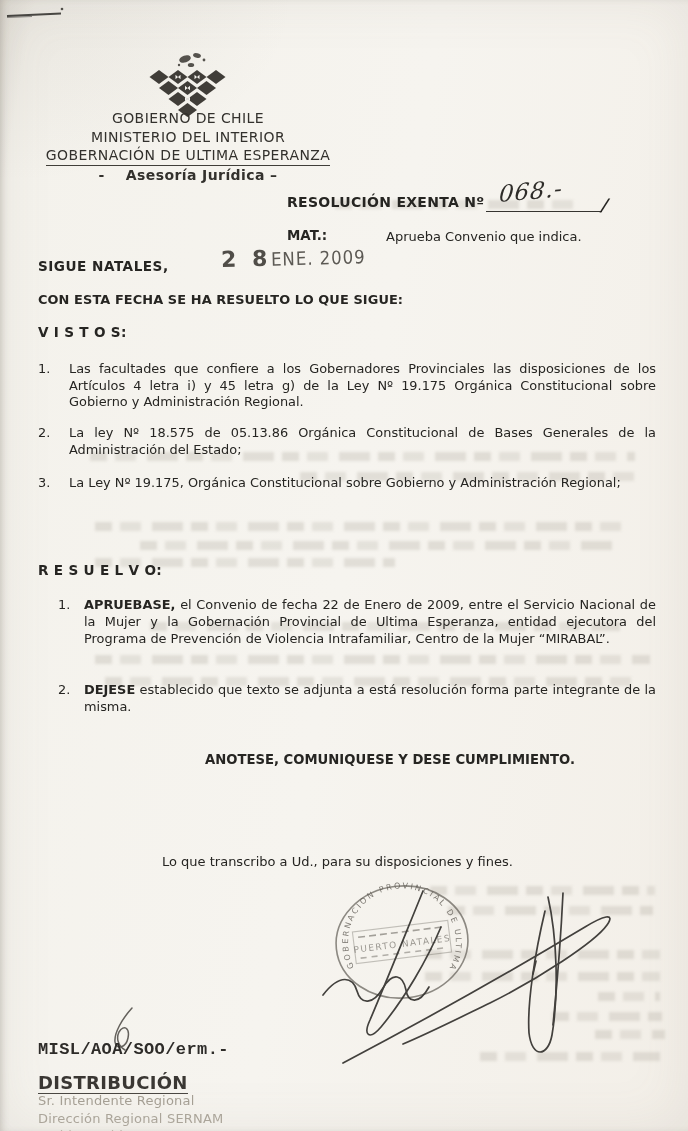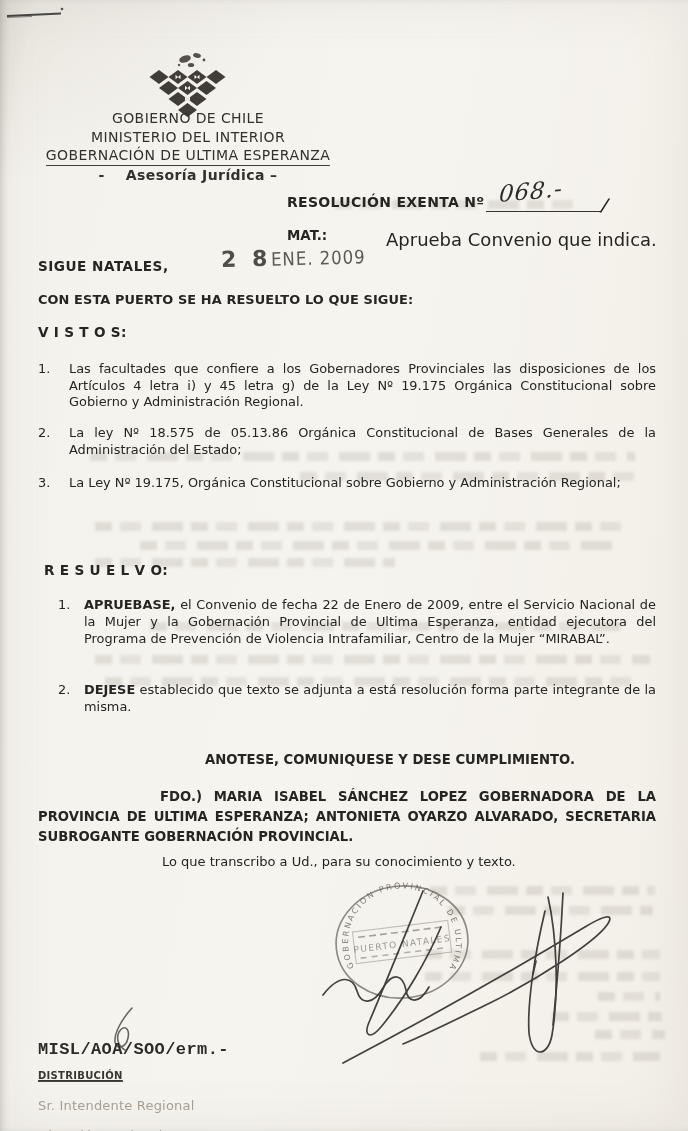--- a/index.html
+++ b/index.html
@@ -21,21 +21,21 @@
   .letterhead{left:12px;top:109px;width:352px;text-align:center;font-size:14px;line-height:18.5px;color:#33312d;letter-spacing:.4px;}
   .lh-underline{display:inline-block;border-bottom:1.6px solid #403e39;padding-bottom:0px;}
   .lh-bold{font-weight:bold;white-space:pre;}
   
   .res-label{left:287px;top:194px;font-weight:bold;font-size:14px;letter-spacing:.3px;}
   .res-underline{left:486px;top:190px;width:116px;height:21px;border-bottom:1.7px solid #363430;}
   .res-number{left:499px;top:178px;font-size:23px;font-style:italic;font-family:"DejaVu Serif",serif;
     color:#2e2c29;transform:rotate(-5deg) skewX(-10deg);letter-spacing:1px;}
   .res-slash{left:602px;top:195px;font-size:17px;font-weight:bold;transform:skewX(-18deg);}
   .mat-label{left:287px;top:228px;font-weight:bold;font-size:13.4px;}
-  .mat-text{left:386px;top:229px;font-size:18px;}
+  .mat-text{left:386px;top:229px;font-size:13px;}
   
   .place{left:38px;top:258px;font-weight:bold;font-size:13.6px;letter-spacing:.5px;}
   .date-stamp{left:221px;top:245px;color:#504d48;transform:rotate(-1.5deg);white-space:pre;}
   .ds-day{font-size:22px;font-weight:bold;letter-spacing:4px;}
   .ds-rest{font-size:18.5px;letter-spacing:1px;display:inline-block;transform:scaleX(.9);transform-origin:left;font-weight:500;opacity:.92;}
   .intro{left:38px;top:292px;font-weight:bold;font-size:12.9px;letter-spacing:.1px;}
   .sec-h{font-weight:bold;font-size:13.6px;letter-spacing:.3px;}
   
   .vistos-list{left:38px;top:361px;width:618px;}
   .v-item{position:relative;padding-left:31px;text-align:justify;font-size:12.9px;line-height:16.7px;margin-bottom:14px;}
@@ -51,23 +51,23 @@
   .fdo{left:38px;top:787px;width:618px;font-weight:bold;font-size:13.2px;line-height:20.2px;text-align:justify;text-indent:122px;}
   .transcribo{left:162px;top:854px;font-size:13px;}
   
   .signatory{left:320px;top:986px;width:285px;text-align:center;}
   .sig-name{font-weight:bold;font-size:13.8px;letter-spacing:.2px;line-height:17px;color:#2b2a27;}
   .sig-title{font-size:13px;line-height:16px;color:#34322e;}
   .sig-org{font-size:13px;line-height:16px;color:#34322e;}
   
   .footer{left:38px;top:1041px;font-size:13px;}
   .f-initials{font-weight:bold;font-size:17px;letter-spacing:.4px;color:#2e2c29;line-height:17px;font-family:Liberation Mono, monospace;}
-  .f-dist{font-weight:bold;font-size:10px;letter-spacing:.3px;color:#3a3733;line-height:17px;margin-top:9px;text-decoration:underline;}
+  .f-dist{font-weight:bold;font-size:18px;letter-spacing:.3px;color:#3a3733;line-height:17px;margin-top:16px;}
   .f-dist span{border-bottom:1.7px solid #4a4742;}
-  .f-line{line-height:15.5px;margin-top:14px;letter-spacing:.2px;}
+  .f-line{line-height:15.5px;margin-top:2px;letter-spacing:.2px;}
   .f1{color:#a59f94;} .f2{color:#aba59a;} .f3{color:#bcb5aa;} .f4{color:#d2ccc1;}
   svg text{font-family:"DejaVu Sans", sans-serif;}
 </style>
 </head>
 <body>
 
 <div class="page">
 
   <div class="bleed" style="left:335px;top:200px;width:245px;"></div>
   <div class="bleed" style="left:90px;top:452px;width:545px;"></div>
@@ -136,55 +136,54 @@
   <div class="abs res-underline"></div>
   <div class="abs res-number">068.-</div>
   <div class="abs res-slash">/</div>
 
   <div class="abs mat-label">MAT.:</div>
   <div class="abs mat-text">Aprueba Convenio que indica.</div>
 
   <div class="abs place">SIGUE NATALES,</div>
   <div class="abs date-stamp"><span class="ds-day">2 8</span><span class="ds-rest">ENE. 2009</span></div>
 
-  <div class="abs intro">CON ESTA PUERTO SE HA RESUELTO LO QUE SIGUE:</div>
+  <div class="abs intro">CON ESTA FECHA SE HA RESUELTO LO QUE SIGUE:</div>
 
   <div class="abs sec-h" style="left:38px;top:324px;text-align:center;">V I S T O S:</div>
   <div class="abs vistos-list">
     <div class="v-item">
       <span class="v-num">1.</span>
       <span>Las facultades que confiere a los Gobernadores Provinciales las disposiciones de los Artículos 4 letra i) y 45 letra g) de la Ley Nº 19.175 Orgánica Constitucional sobre Gobierno y Administración Regional.</span>
     </div>
     <div class="v-item gap2">
       <span class="v-num">2.</span>
       <span>La ley Nº 18.575 de 05.13.86 Orgánica Constitucional de Bases Generales de la Administración del Estado;</span>
     </div>
     <div class="v-item">
       <span class="v-num">3.</span>
       <span>La Ley Nº 19.175, Orgánica Constitucional sobre Gobierno y Administración Regional;</span>
     </div>
   </div>
 
-  <div class="abs sec-h" style="left:38px;top:562px;margin-left:6px;">R E S U E L V O:</div>
+  <div class="abs sec-h" style="left:38px;top:562px;">R E S U E L V O:</div>
   <div class="abs resuelvo-list">
     <div class="r-item first">
       <span class="r-num">1.</span>
       <span class="r-lead">APRUEBASE,</span>
       <span>el Convenio de fecha 22 de Enero de 2009, entre el Servicio Nacional de la Mujer y la Gobernación Provincial de Ultima Esperanza, entidad ejecutora del Programa de Prevención de Violencia Intrafamiliar, Centro de la Mujer “MIRABAL”.</span>
     </div>
     <div class="r-item">
       <span class="r-num">2.</span>
       <span class="r-lead">DEJESE</span>
       <span>establecido que  texto se adjunta a está resolución forma parte integrante de la misma.</span>
     </div>
   </div>
 
   <div class="abs anotese">ANOTESE, COMUNIQUESE Y DESE CUMPLIMIENTO.</div>
-  <div class="abs fdo">FDO.) MARIA ISABEL SÁNCHEZ LOPEZ GOBERNADORA DE LA PROVINCIA DE ULTIMA ESPERANZA; ANTONIETA OYARZO ALVARADO, SECRETARIA SUBROGANTE GOBERNACIÓN PROVINCIAL.</div>
-  <div class="abs transcribo">Lo que transcribo a Ud., para su conocimiento y texto.</div>
+  <div class="abs transcribo">Lo que transcribo a Ud., para su disposiciones y fines.</div>
 
   <svg class="abs" style="left:326px;top:880px;" width="155" height="130" viewBox="0 0 155 130">
     <g transform="rotate(-6 76 62)" stroke="#5f5b54" fill="none">
       <ellipse cx="76" cy="62" rx="66" ry="56" stroke-width="1.6" opacity=".7"></ellipse>
     </g>
     <path id="ringPath" d="M29,89 A54,54 0 1 1 123,89" fill="none"></path>
     <text font-size="8" letter-spacing="2.1" fill="#5f5b54" opacity=".8">
       <textPath href="#ringPath" startOffset="2">GOBERNACION PROVINCIAL DE ULTIMA E</textPath>
     </text>
     <g transform="rotate(-7 76 62)">

